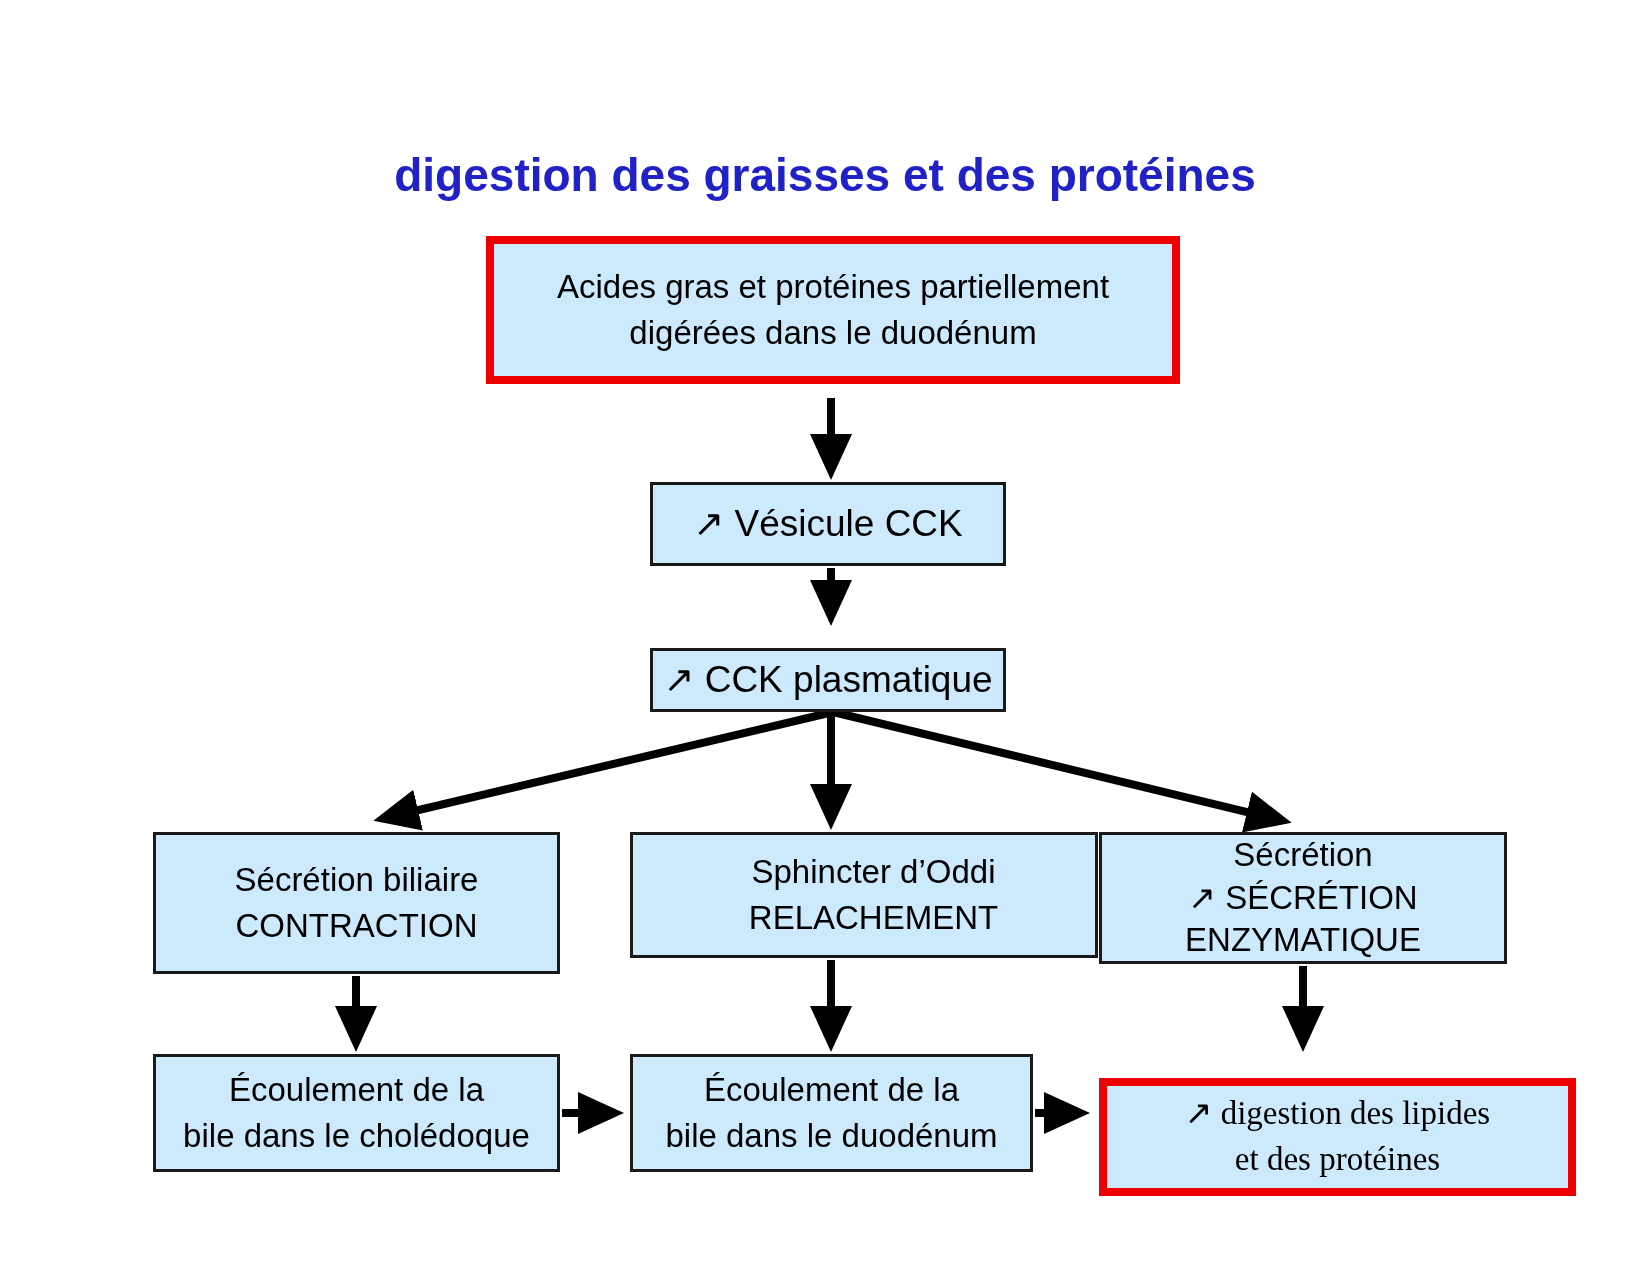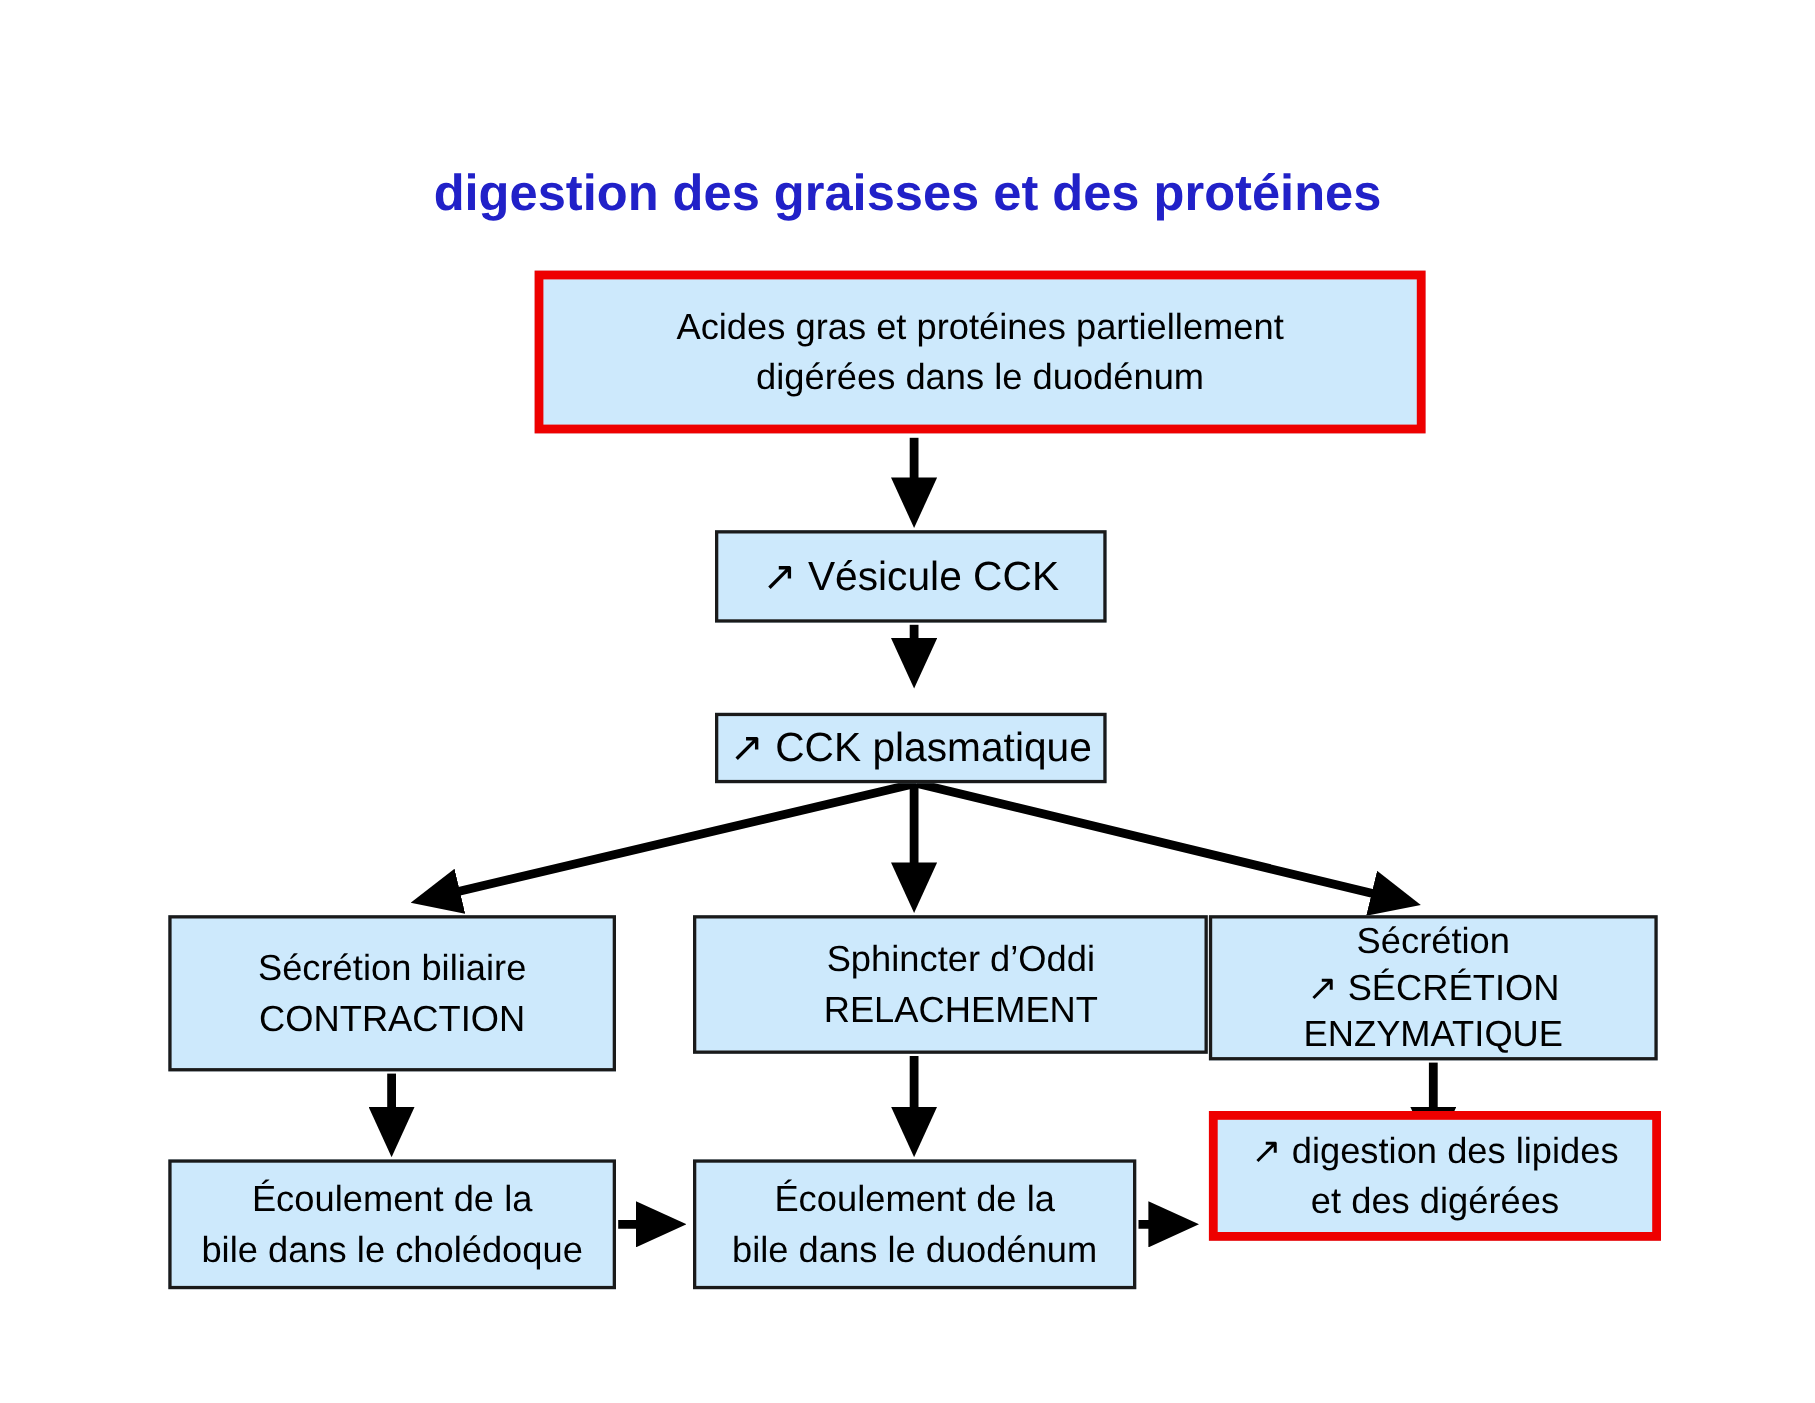--- a/index.html
+++ b/index.html
@@ -37,29 +37,29 @@
     display: flex;
     flex-direction: column;
     align-items: center;
     justify-content: center;
     text-align: center;
     font-size: 33px;
     line-height: 1.38;
   }
   .node.highlight { border: 8px solid #EE0000; }
 
-  #n-acides     { left: 486px;  top: 246px;  width: 810px; height: 148px; }
+  #n-acides     { left: 486px;  top: 236px;  width: 694px; height: 148px; }
   #n-secretion  { left: 650px;  top: 482px;  width: 356px; height: 84px;  font-size: 37px; }
   #n-plasma     { left: 650px;  top: 628px;  width: 356px; height: 64px;  font-size: 37px; margin-top: 20px; }
   #n-vesicule   { left: 153px;  top: 832px;  width: 407px; height: 142px; }
   #n-sphincter  { left: 630px;  top: 832px;  width: 468px; height: 126px; padding-left: 19px; }
   #n-pancreas   { left: 1099px; top: 832px;  width: 408px; height: 132px; line-height: 1.3; }
   #n-choledoque { left: 153px;  top: 1054px; width: 407px; height: 118px; }
   #n-duodenum   { left: 630px;  top: 1054px; width: 403px; height: 118px; }
-  #n-digestion  { left: 1099px; top: 1010px; width: 411px; height: 118px; }
+  #n-digestion  { left: 1099px; top: 1078px; width: 477px; height: 118px; font-family: Liberation Serif, serif; }
 </style>
 </head>
 <body>
 
 <div class="canvas">
 
   <svg class="connectors" viewBox="0 0 1650 1275" xmlns="http://www.w3.org/2000/svg">
     <defs>
       <marker id="ah" markerUnits="userSpaceOnUse" markerWidth="46" markerHeight="42" refX="34" refY="21" orient="auto">
         <path d="M0,0 L46,21 L0,42 Z" fill="#000000"></path>
@@ -118,16 +118,16 @@
     <div>bile dans le cholédoque</div>
   </div>
 
   <div class="node" id="n-duodenum">
     <div>Écoulement de la</div>
     <div>bile dans le duodénum</div>
   </div>
 
   <div class="node highlight" id="n-digestion">
     <div>↗ digestion des lipides</div>
-    <div>et des digérées</div>
+    <div>et des protéines</div>
   </div>
 
 </div>
 
 </body></html>

